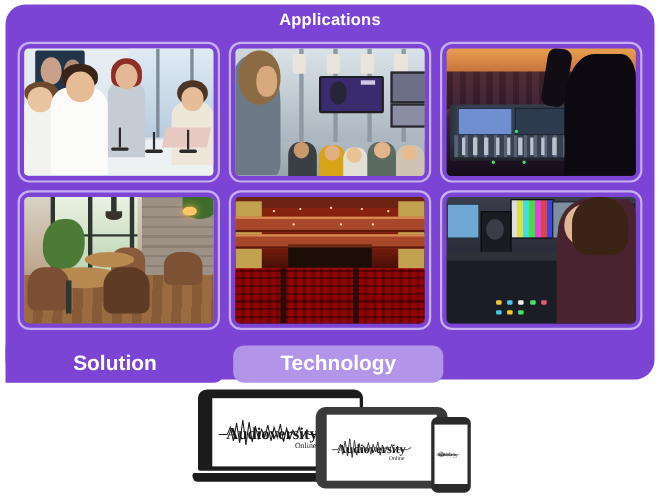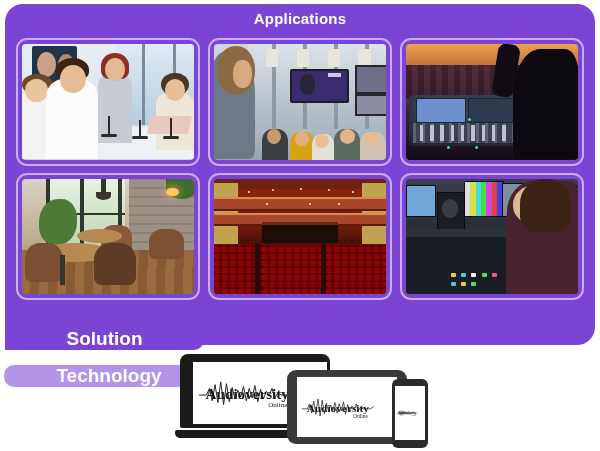--- a/index.html
+++ b/index.html
@@ -147,32 +147,32 @@
   .p6 .deskbar{left:0;top:44%;width:78%;height:7%;background:#2e3138;}
   .p6 .desk{left:0;top:51%;width:78%;height:49%;background:#1b1d24;}
   .p6 .btn{position:absolute;width:5px;height:4px;border-radius:1px;}
   .p6 .wom{left:58%;top:2%;width:42%;height:98%;background:#4a2330;border-radius:38% 12% 0 0;}
   .p6 .womh{left:62%;top:6%;width:26%;height:34%;border-radius:50%;background:#e0b794;}
   .p6 .womhair{left:59%;top:2%;width:34%;height:58%;border-radius:46% 46% 30% 30%;background:#4a2c1c;}
   .p6 .bars{background:linear-gradient(90deg,#ddd 0 14%,#dd4 14% 28%,#4dd 28% 42%,#4d4 42% 56%,#d4d 56% 70%,#d44 70% 85%,#44d 85% 100%);}
 
   
   #tab-bar{
-    position:absolute;left:0;top:328px;width:600px;height:34px;
-    display:flex;gap:15px;flex-direction:column;
+    position:absolute;left:0;top:314px;width:600px;height:34px;
+    display:flex;gap:4px;
   }
   .tab{
     height:34px;
     display:flex;align-items:center;justify-content:center;
     color:#ffffff;font-size:19px;font-weight:bold;
     box-sizing:border-box;
   }
   #tab-solution{width:199px;background:#7b44d4;border-radius:0 10px 10px 0;margin-left:5px;}
   #tab-product{width:196px;background:#9a6ede;border-radius:10px;margin-left:4px;}
-  #tab-technology{width:210px;background:#b294e8;border-radius:10px;margin-left:4px;}
+  #tab-technology{width:191px;background:#b294e8;border-radius:10px;margin-left:4px;}
 
   
   #devices{position:absolute;left:0;top:352px;width:600px;height:99px;}
 
   
   #laptop{position:absolute;left:175px;top:2px;width:160px;height:88px;}
   #laptop .lid{position:absolute;left:5px;top:0;width:150px;height:74px;
      background:#1b1b1b;border-radius:8px 8px 2px 2px;}
   #laptop .scr{position:absolute;left:13px;top:8px;width:134px;height:62px;background:#fff;}
   #laptop .base{position:absolute;left:0;top:76px;width:160px;height:8px;

